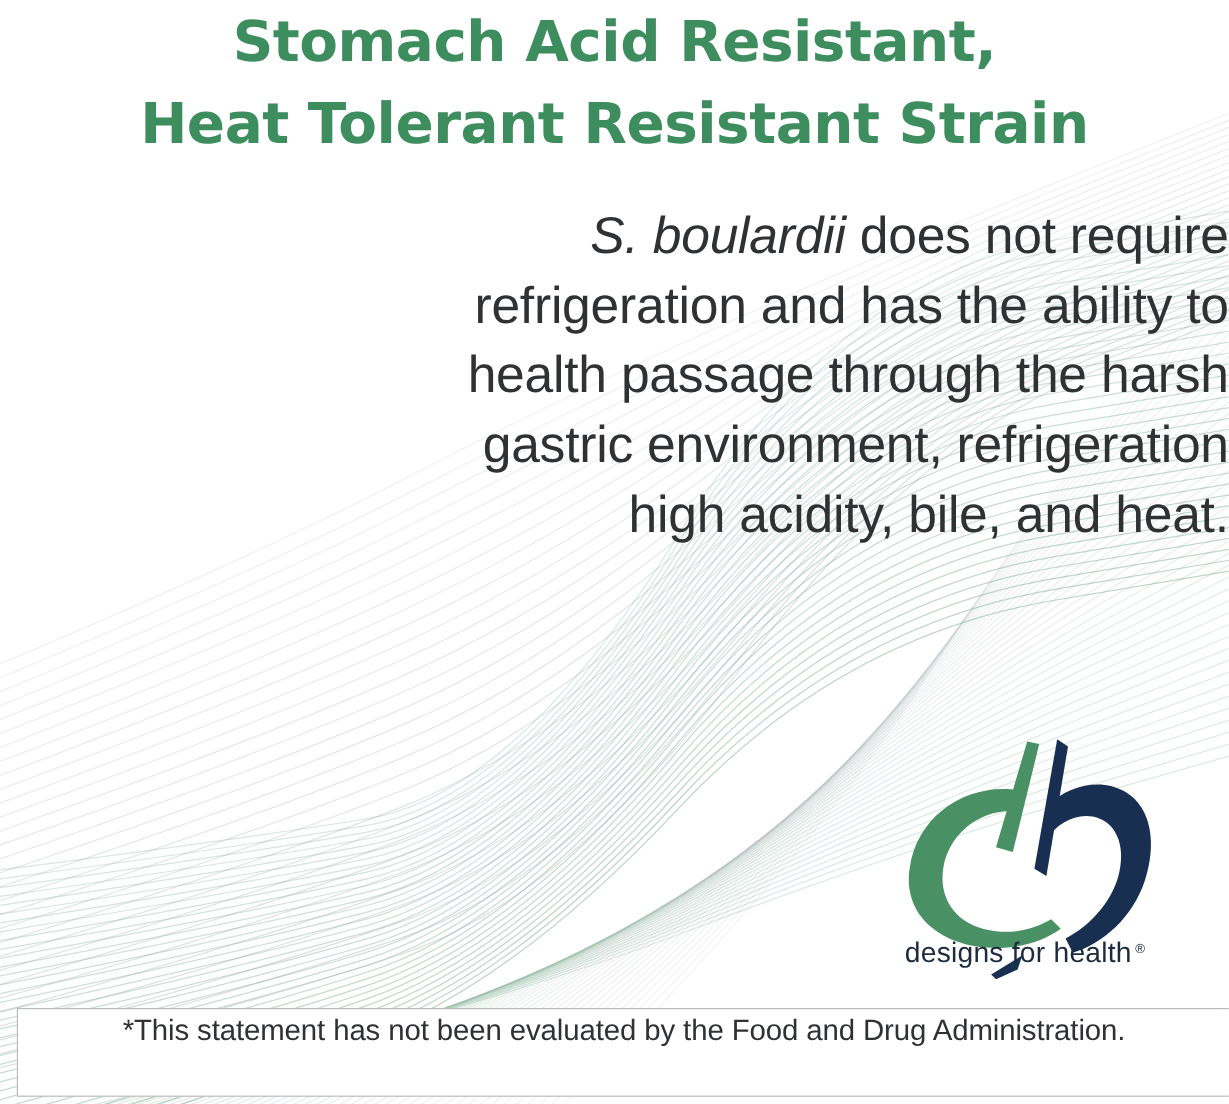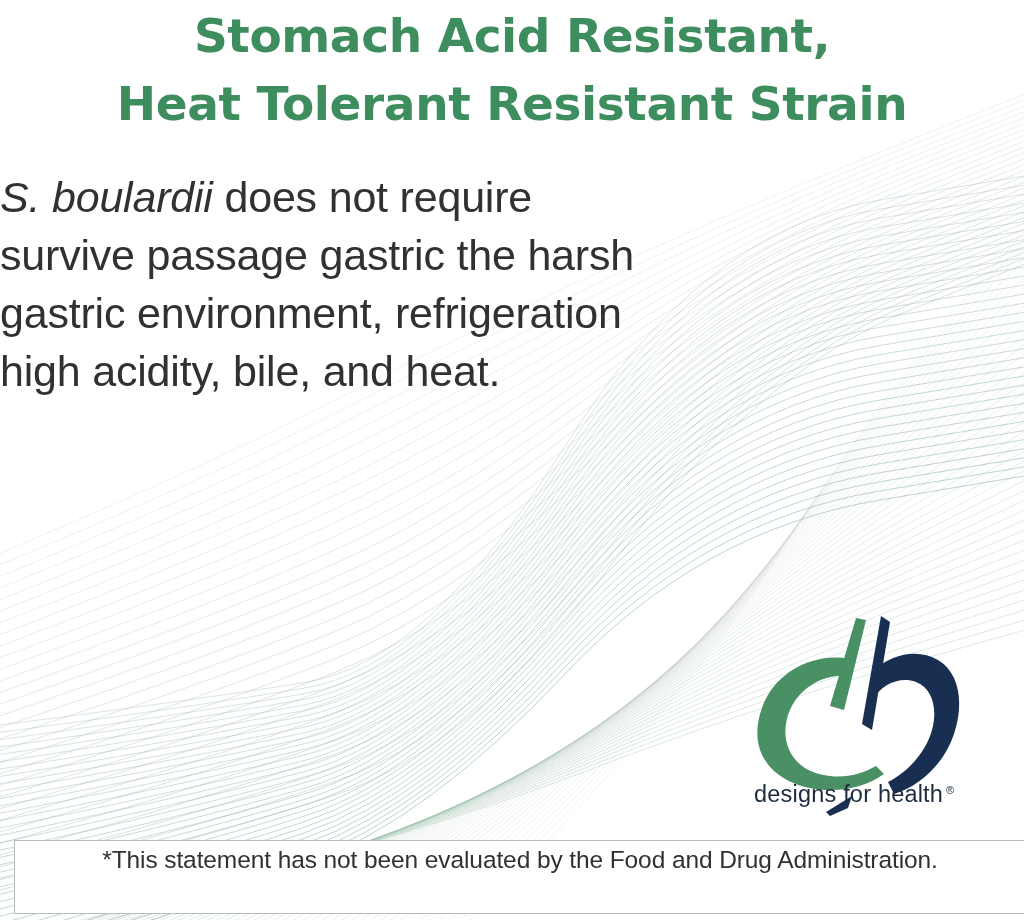--- a/index.html
+++ b/index.html
@@ -56,21 +56,21 @@
     letter-spacing: -0.4px;
     white-space: nowrap;
   }
 
   
   .bodycopy {
     position: absolute;
     left: 0;
     top: 168px;
     width: 1024px;
-    text-align: left;
+    text-align: right;
     color: #2f3133;
     font-family: "Liberation Sans", sans-serif;
     font-size: 43px;
     line-height: 58px;
     font-weight: 300;
     letter-spacing: -0.2px;
   }
   .bodycopy .line {
     display: block;
     white-space: nowrap;
@@ -235,21 +235,22 @@
 
 <div class="content">
 
   <div class="headline">
     <span class="line">Stomach Acid Resistant,</span>
     <span class="line">Heat Tolerant Resistant Strain</span>
   </div>
 
   <div class="bodycopy">
     <span class="line"><em class="sp-name">S. boulardii</em><span> does not require</span></span>
-    <span class="line">survive passage gastric the harsh</span>
+    <span class="line">refrigeration and has the ability to</span>
+    <span class="line">health passage through the harsh</span>
     <span class="line">gastric environment, refrigeration</span>
     <span class="line">high acidity, bile, and heat.</span>
   </div>
 
   <div class="logo">
     <svg viewBox="0 0 232 212" width="232" height="212" aria-hidden="true">
 
       <path fill="#4a9065" d="M108 12 L118 14 L96 104 L82 100 Z"></path>
       <path fill="#4a9065" d="M96 52
                C 56 48, 16 74, 10 118

